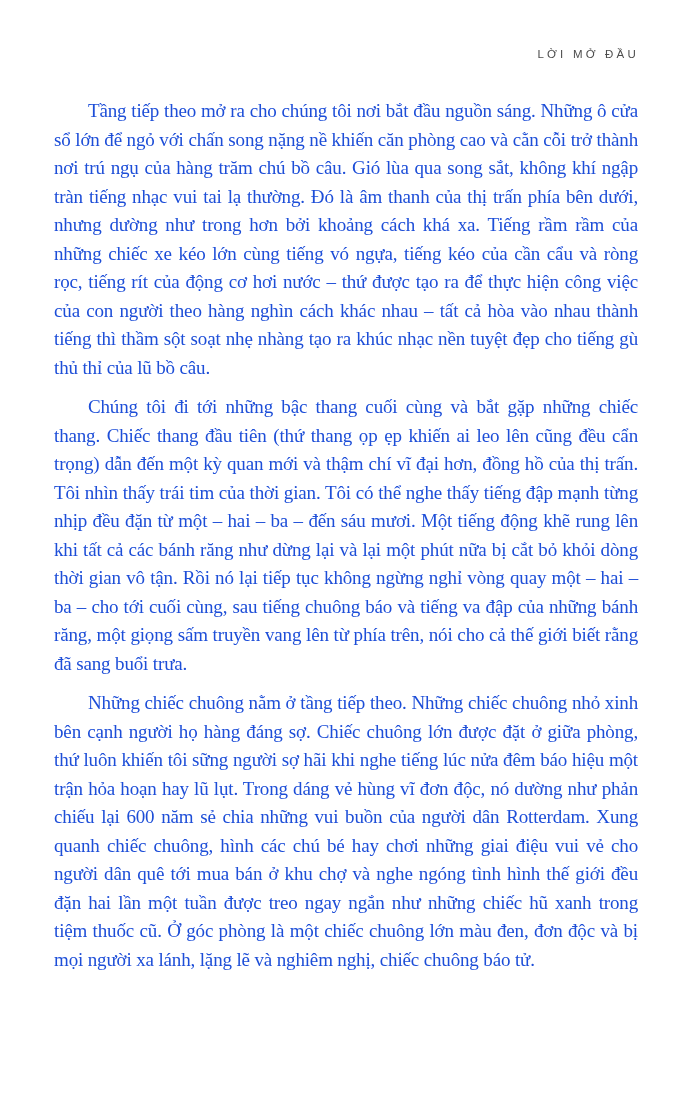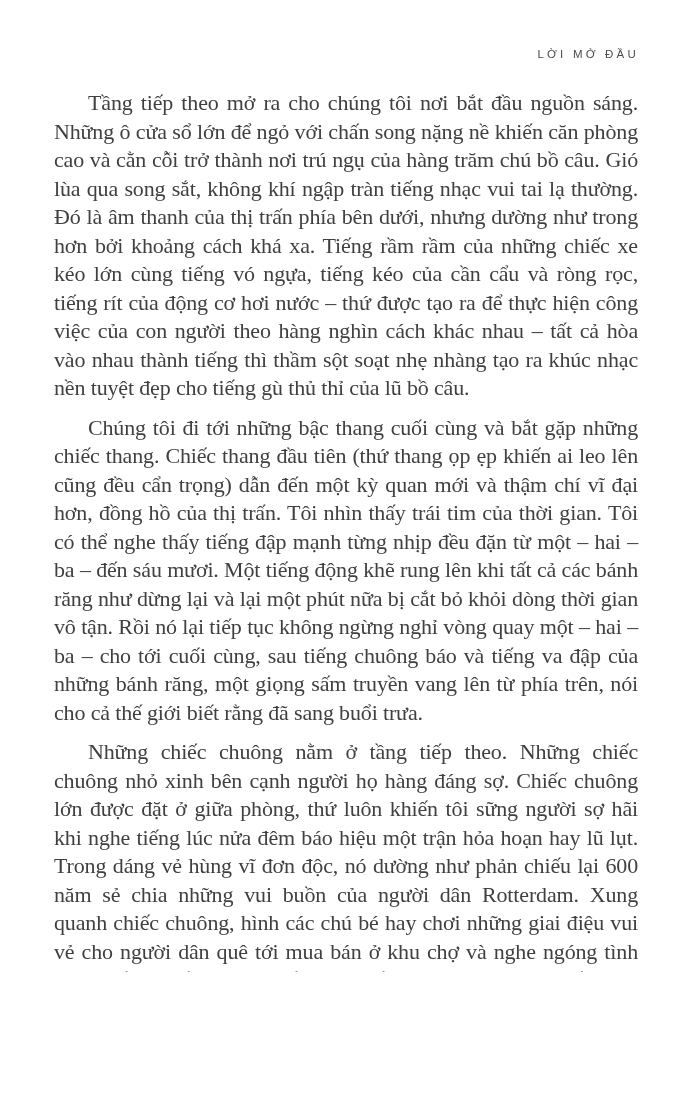--- a/index.html
+++ b/index.html
@@ -20,25 +20,25 @@
     top: 48px;
     right: 61px;
     font-family: "Liberation Sans", sans-serif;
     font-size: 11.5px;
     letter-spacing: 3.2px;
     color: #4d4d4d;
     white-space: nowrap;
   }
   .body-text {
     position: absolute;
-    top: 89px;
+    top: 97px;
     left: 54px;
     width: 584px;
-    color: #404040;
-    font-size: 22px;
+    color: #1d4ed8;
+    font-size: 19px;
     line-height: 28.5px;
     text-align: justify;
     letter-spacing: -0.15px;
   }
   .body-text p {
     margin: 0 0 11px 0;
     text-indent: 34px;
   }
   .page-number {
     position: absolute;

